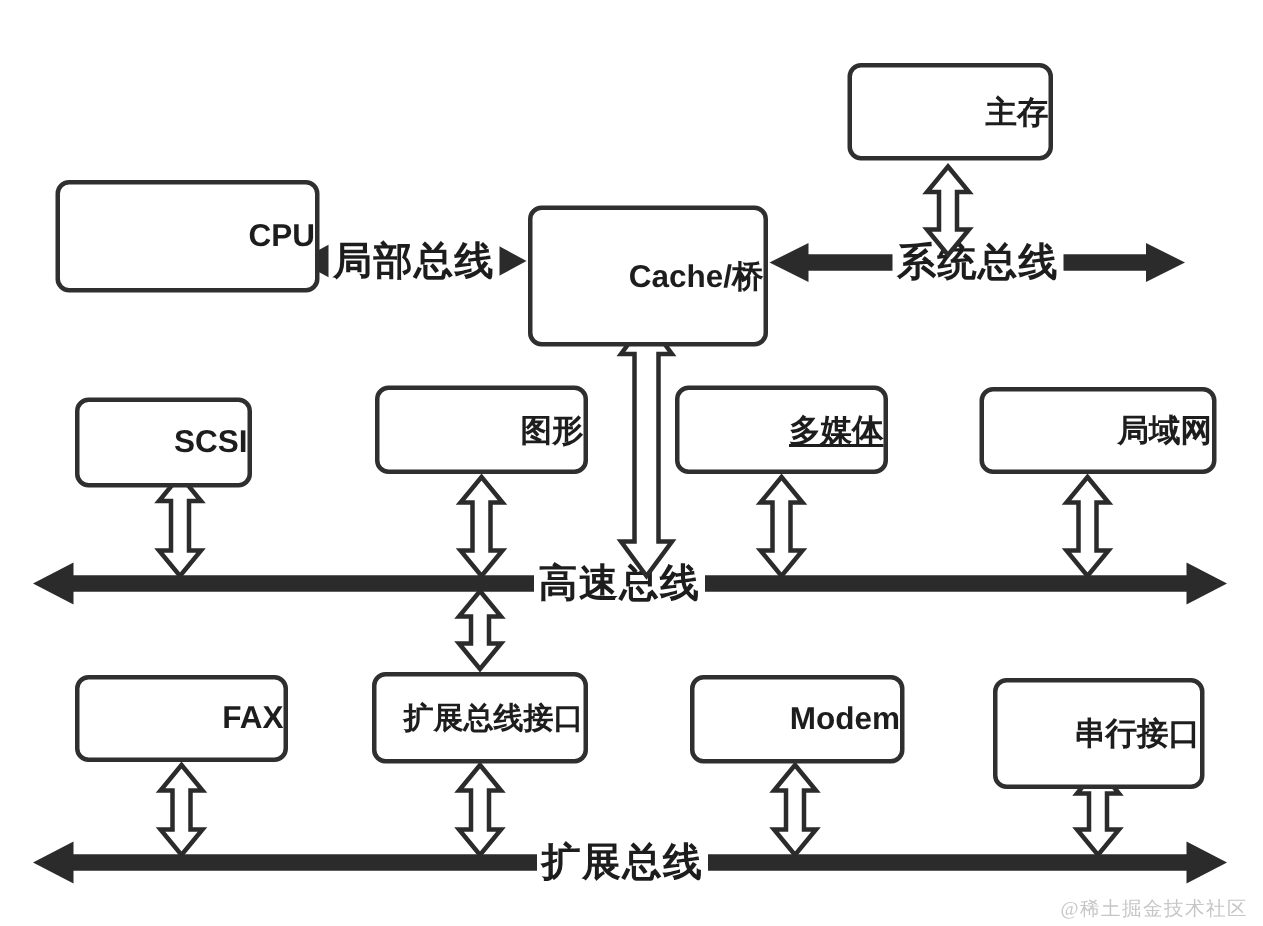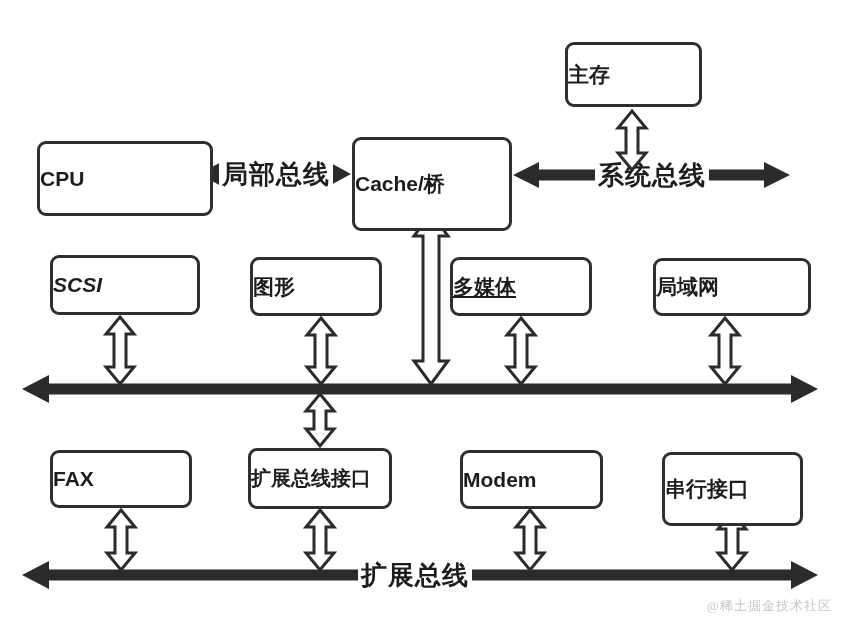--- a/index.html
+++ b/index.html
@@ -15,21 +15,21 @@
     background:var(--boxfill,#fff);padding:0 3px;
     font-weight:bold;font-size:26px;color:var(--txt,#1d1d1d);
     z-index:2;letter-spacing:1px;white-space:nowrap;
   }
   #svg-arrows{z-index:3;}
   .node{
     position:absolute;box-sizing:border-box;
     background:var(--boxfill,#fff);
     border:3px solid var(--boxborder,#2f2f2f);
     border-radius:9px;
-    display:flex;align-items:center;justify-content:flex-start;
+    display:flex;align-items:center;justify-content:flex-end;
     font-weight:bold;font-size:21px;color:var(--txt,#1d1d1d);
     z-index:4;white-space:nowrap;
   }
   .watermark{
     position:absolute;right:10px;bottom:2px;z-index:5;
     font-family:"Liberation Serif","DejaVu Serif",serif;
     font-size:13px;color:var(--wm,#c6c6c6);letter-spacing:1px;
   }
 </style>
 </head>
@@ -125,30 +125,30 @@
              L 746 529 L 738 529
              L 738 553 L 746 553
              L 732 570
              L 718 553 L 726 553
              L 726 529 L 718 529 Z" fill="#ffffff" stroke="#2b2b2b" stroke-width="3" stroke-linejoin="miter"></path>
     </svg>
 
   <div class="node" style="left:565px;top:42px;width:137px;height:65px;">
     <span>主存</span>
   </div>
-  <div class="node" style="left:37px;top:141px;width:176px;height:75px;">
+  <div class="node" style="left:37px;top:120px;width:176px;height:75px;">
     <span>CPU</span>
   </div>
   <div class="node" style="left:352px;top:137px;width:160px;height:94px;">
     <span>Cache/桥</span>
   </div>
-  <div class="node" style="left:50px;top:255px;width:150px;height:60px;font-style:italic;">
+  <div class="node" style="left:50px;top:265px;width:118px;height:60px;">
     <span>SCSI</span>
   </div>
-  <div class="node" style="left:250px;top:257px;width:132px;height:59px;">
+  <div class="node" style="left:250px;top:257px;width:142px;height:59px;">
     <span>图形</span>
   </div>
   <div class="node" style="left:450px;top:257px;width:142px;height:59px;text-decoration:underline;">
     <span>多媒体</span>
   </div>
   <div class="node" style="left:653px;top:258px;width:158px;height:58px;">
     <span>局域网</span>
   </div>
   <div class="node" style="left:50px;top:450px;width:142px;height:58px;">
     <span>FAX</span>
@@ -158,16 +158,17 @@
   </div>
   <div class="node" style="left:460px;top:450px;width:143px;height:59px;">
     <span>Modem</span>
   </div>
   <div class="node" style="left:662px;top:452px;width:141px;height:74px;">
     <span>串行接口</span>
   </div>
 
   <span class="bus-label" style="left:276px;top:174px;">局部总线</span>
   <span class="bus-label" style="left:652px;top:175px;">系统总线</span>
+  <span class="bus-label" style="left:413px;top:389px;">高速总线</span>
   <span class="bus-label" style="left:415px;top:575px;">扩展总线</span>
 
   <div class="watermark">@稀土掘金技术社区</div>
 </div>
 
 </body></html>

